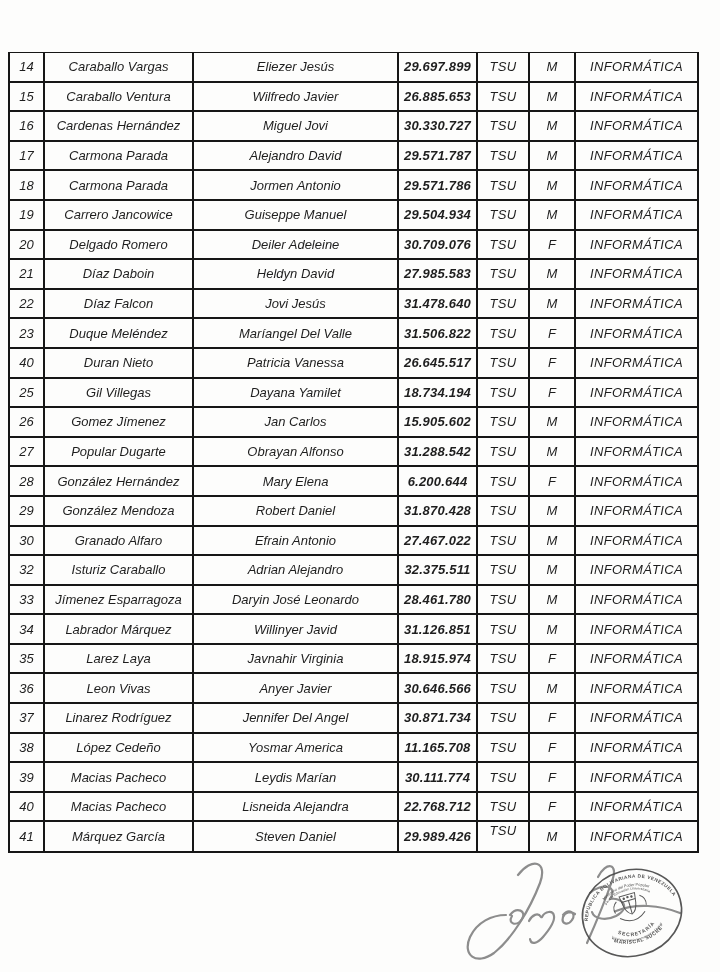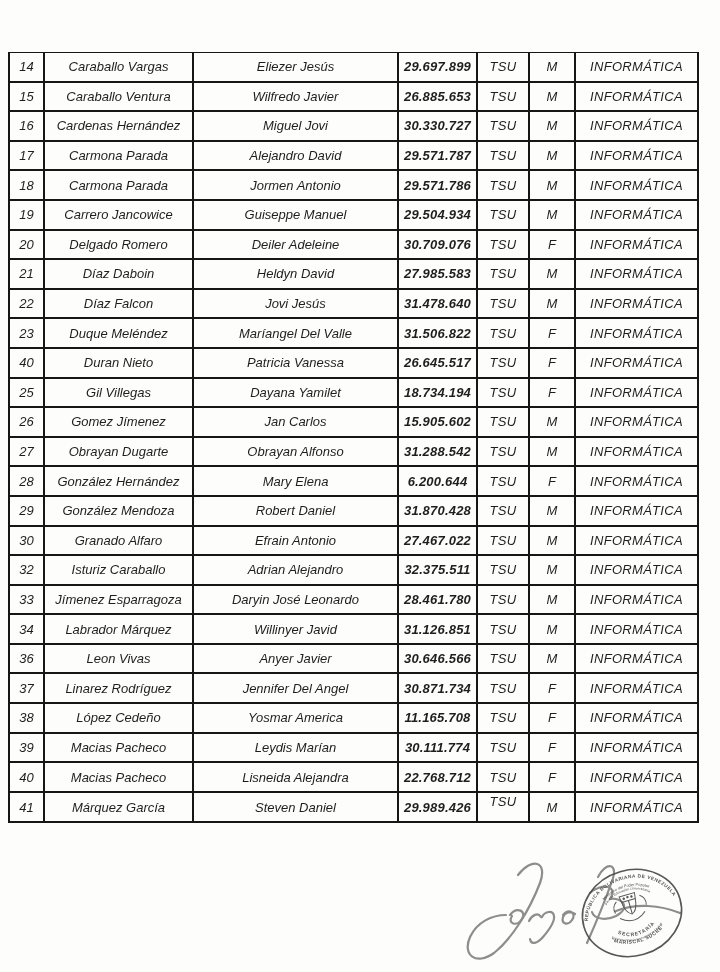--- a/index.html
+++ b/index.html
@@ -180,21 +180,21 @@
           <td class="c-num">26</td>
           <td class="c-last">Gomez Jímenez</td>
           <td class="c-first">Jan Carlos</td>
           <td class="c-id">15.905.602</td>
           <td class="c-level">TSU</td>
           <td class="c-sex">M</td>
           <td class="c-program">INFORMÁTICA</td>
         </tr>
         <tr>
           <td class="c-num">27</td>
-          <td class="c-last">Obrayan Dugarte</td>
+          <td class="c-last">Popular Dugarte</td>
           <td class="c-first">Obrayan Alfonso</td>
           <td class="c-id">31.288.542</td>
           <td class="c-level">TSU</td>
           <td class="c-sex">M</td>
           <td class="c-program">INFORMÁTICA</td>
         </tr>
         <tr>
           <td class="c-num">28</td>
           <td class="c-last">González Hernández</td>
           <td class="c-first">Mary Elena</td>
@@ -239,20 +239,29 @@
           <td class="c-sex">M</td>
           <td class="c-program">INFORMÁTICA</td>
         </tr>
         <tr>
           <td class="c-num">34</td>
           <td class="c-last">Labrador Márquez</td>
           <td class="c-first">Willinyer Javid</td>
           <td class="c-id">31.126.851</td>
           <td class="c-level">TSU</td>
           <td class="c-sex">M</td>
+          <td class="c-program">INFORMÁTICA</td>
+        </tr>
+        <tr>
+          <td class="c-num">35</td>
+          <td class="c-last">Larez Laya</td>
+          <td class="c-first">Javnahir Virginia</td>
+          <td class="c-id">18.915.974</td>
+          <td class="c-level">TSU</td>
+          <td class="c-sex">F</td>
           <td class="c-program">INFORMÁTICA</td>
         </tr>
         <tr>
           <td class="c-num">36</td>
           <td class="c-last">Leon Vivas</td>
           <td class="c-first">Anyer Javier</td>
           <td class="c-id">30.646.566</td>
           <td class="c-level">TSU</td>
           <td class="c-sex">M</td>
           <td class="c-program">INFORMÁTICA</td>

